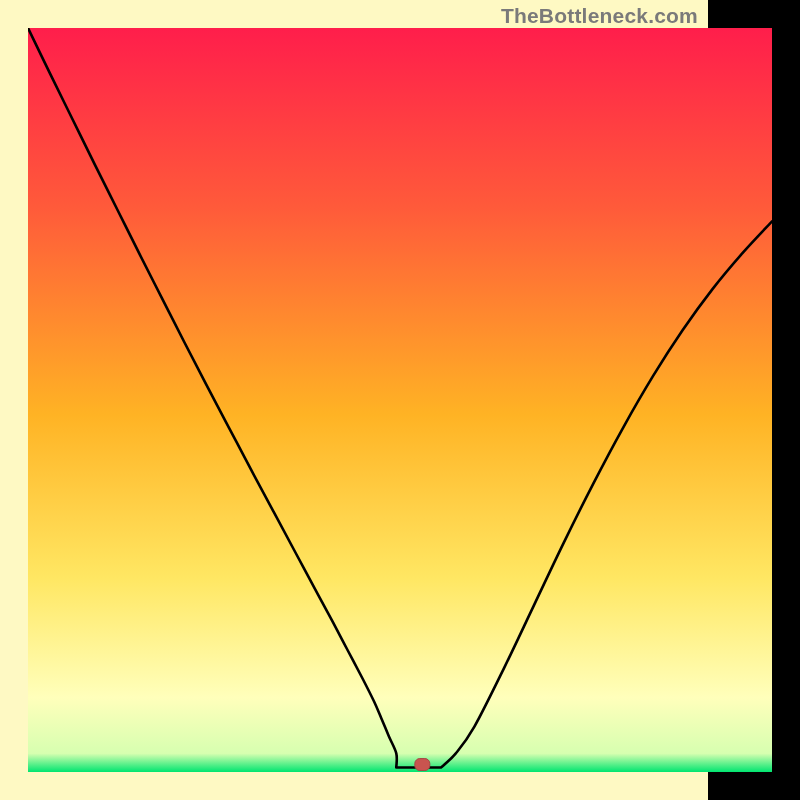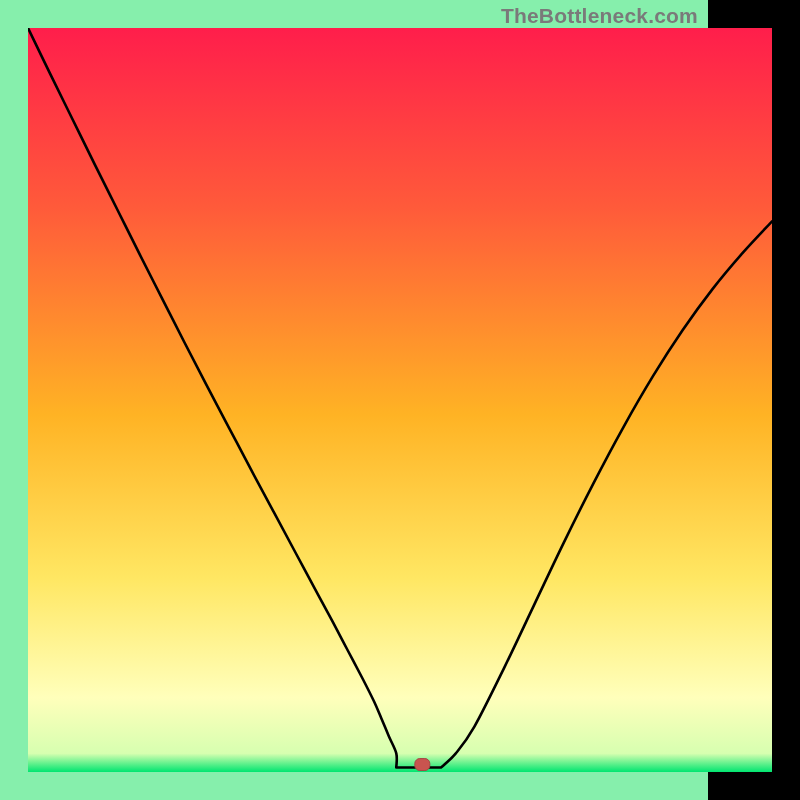--- a/index.html
+++ b/index.html
@@ -10,21 +10,21 @@
     background: #000;
     font-family: Arial, Helvetica, sans-serif;
     overflow: hidden;
   }
   .frame {
     position: absolute;
     left: 0;
     top: 0;
     width: 708px;
     height: 800px;
-    background: #86efac;
+    background: #fef9c3;
   }
   .plot {
     position: absolute;
     left: 28px;
     top: 28px;
     width: 744px;
     height: 744px;
     overflow: hidden;
   }
   .attribution {

